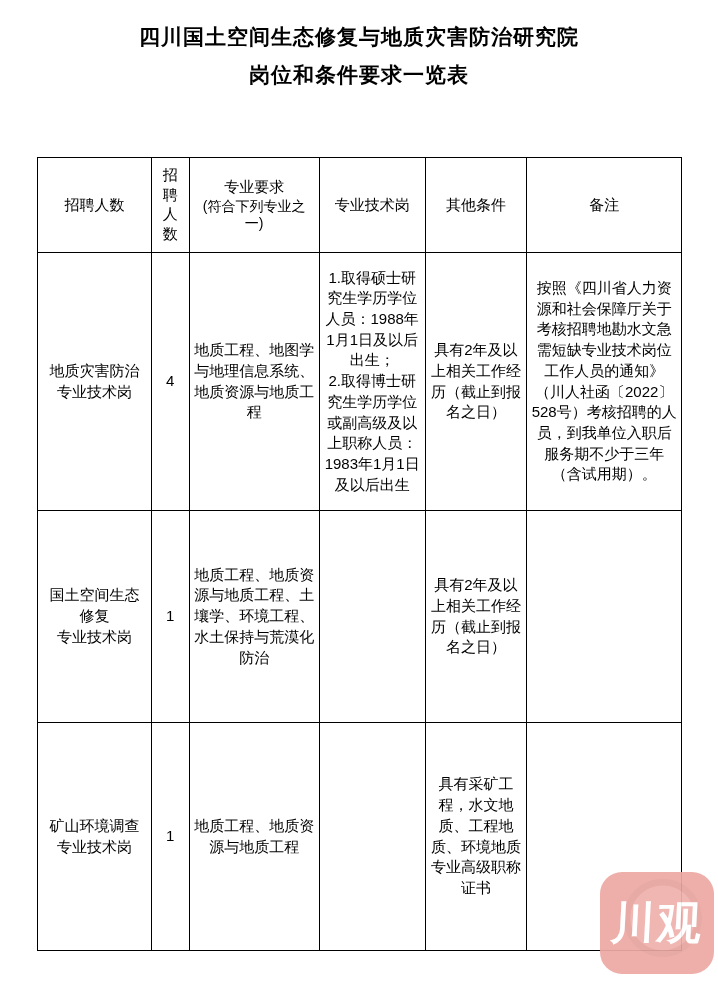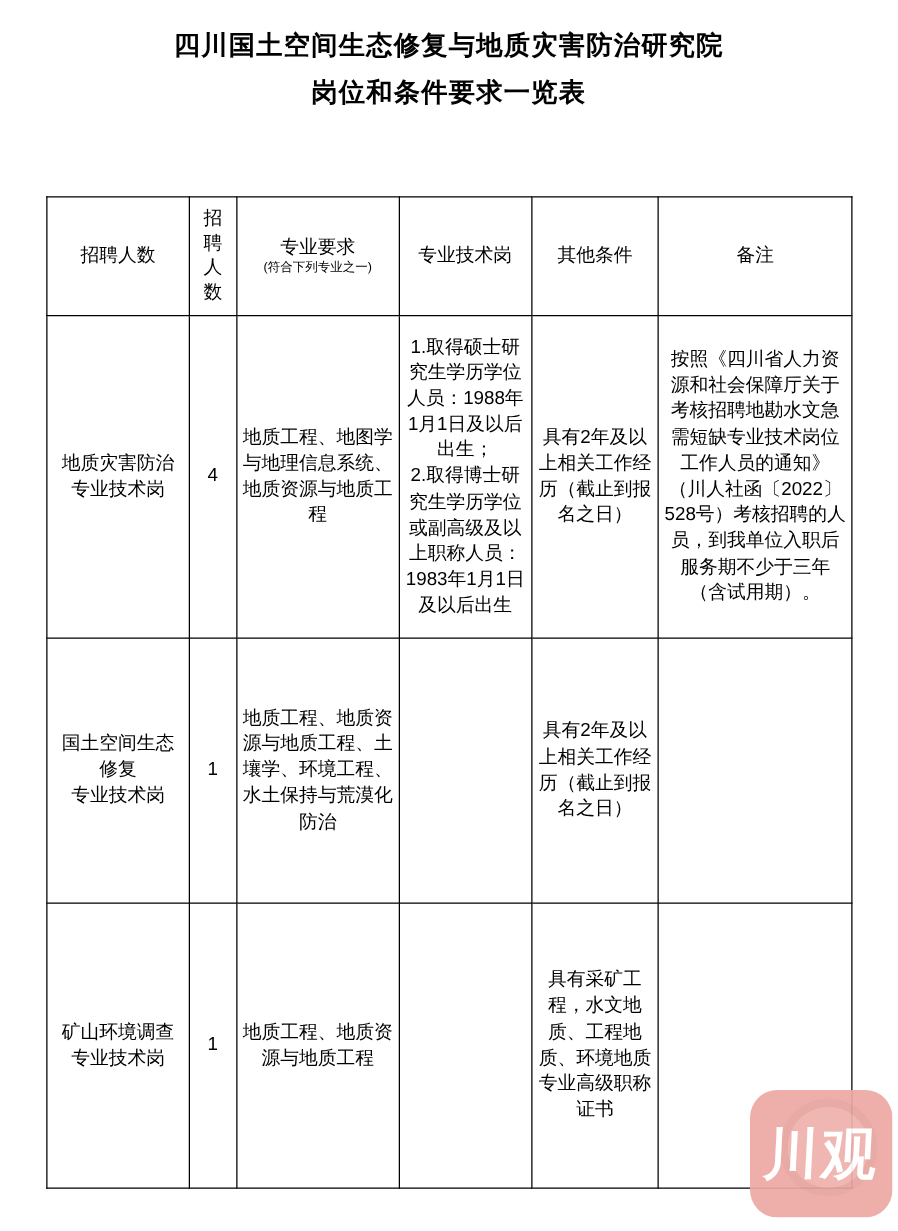--- a/index.html
+++ b/index.html
@@ -45,21 +45,21 @@
     overflow: hidden;
   }
   .pre { white-space: pre-line; }
   .vertical-label span {
     display: inline-block;
     width: 1.12em;
     line-height: 1.3;
     word-break: break-all;
   }
   .hdr-sub {
-    font-size: 10px;
+    font-size: 14px;
     line-height: 1.25;
   }
   .age-cell {
     text-align: left;
     padding-left: 5px;
     padding-right: 3px;
     line-height: 1.42;
   }
   .remark-cell {
     font-size: 16.5px;

